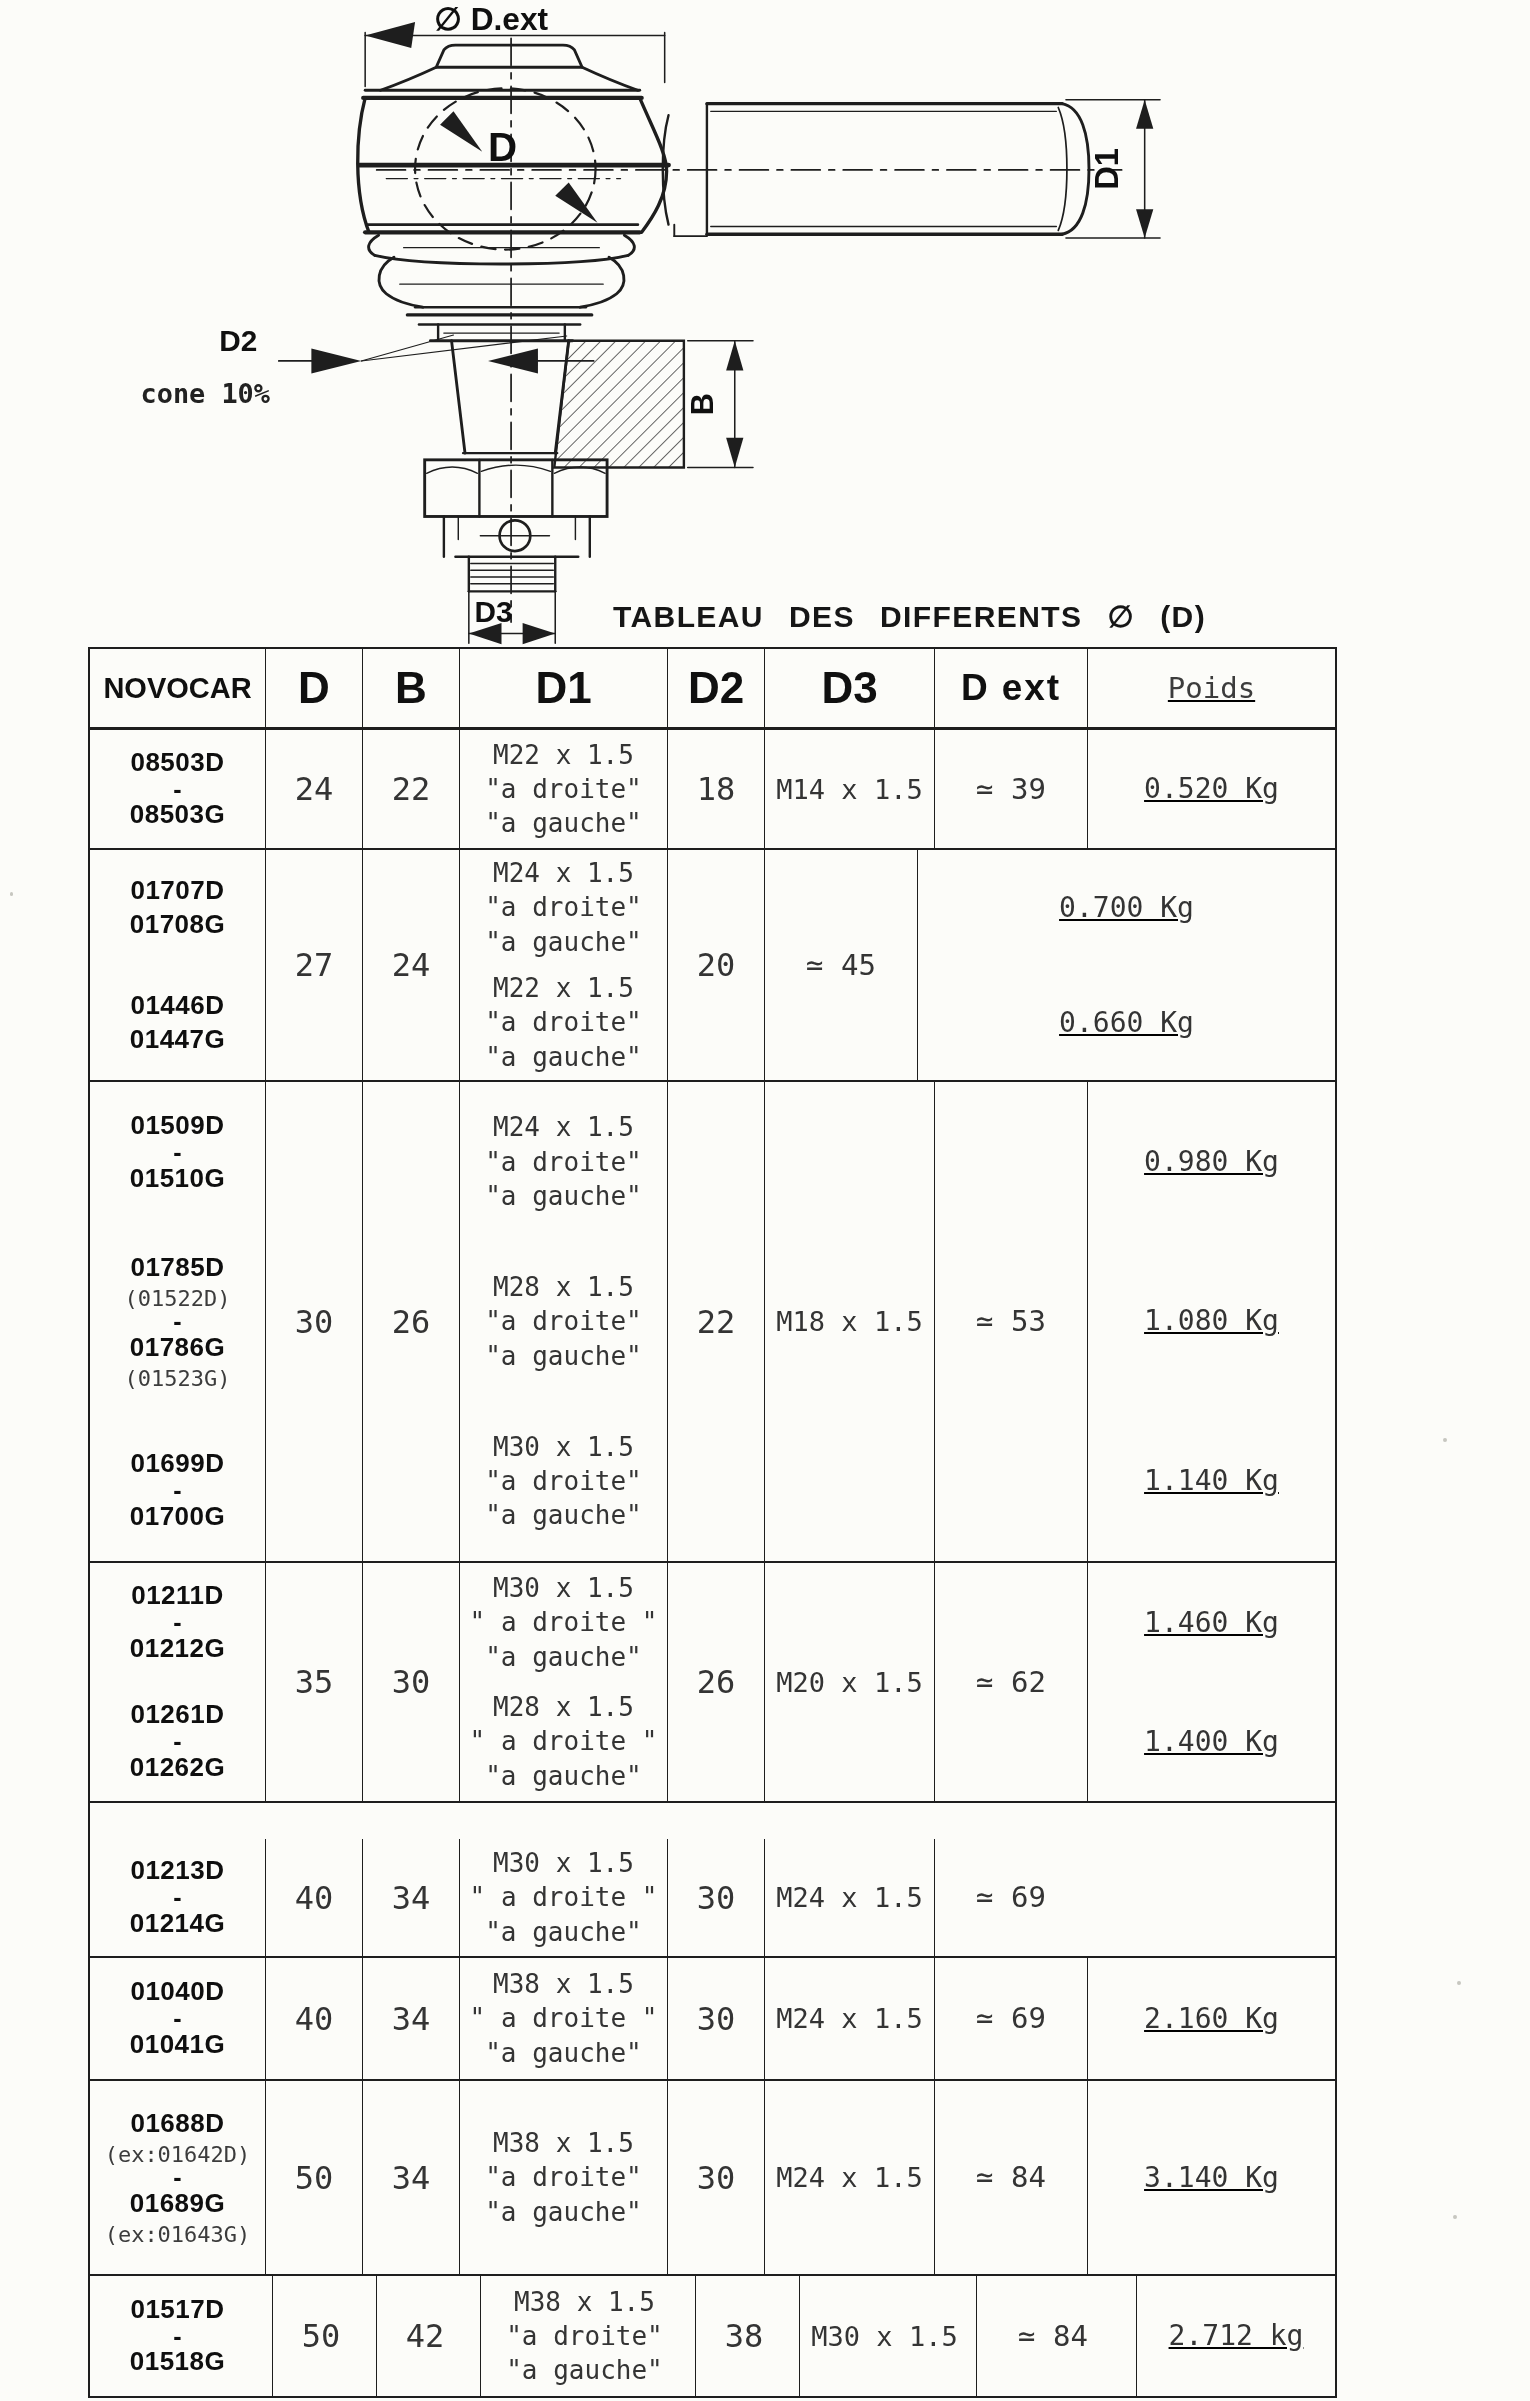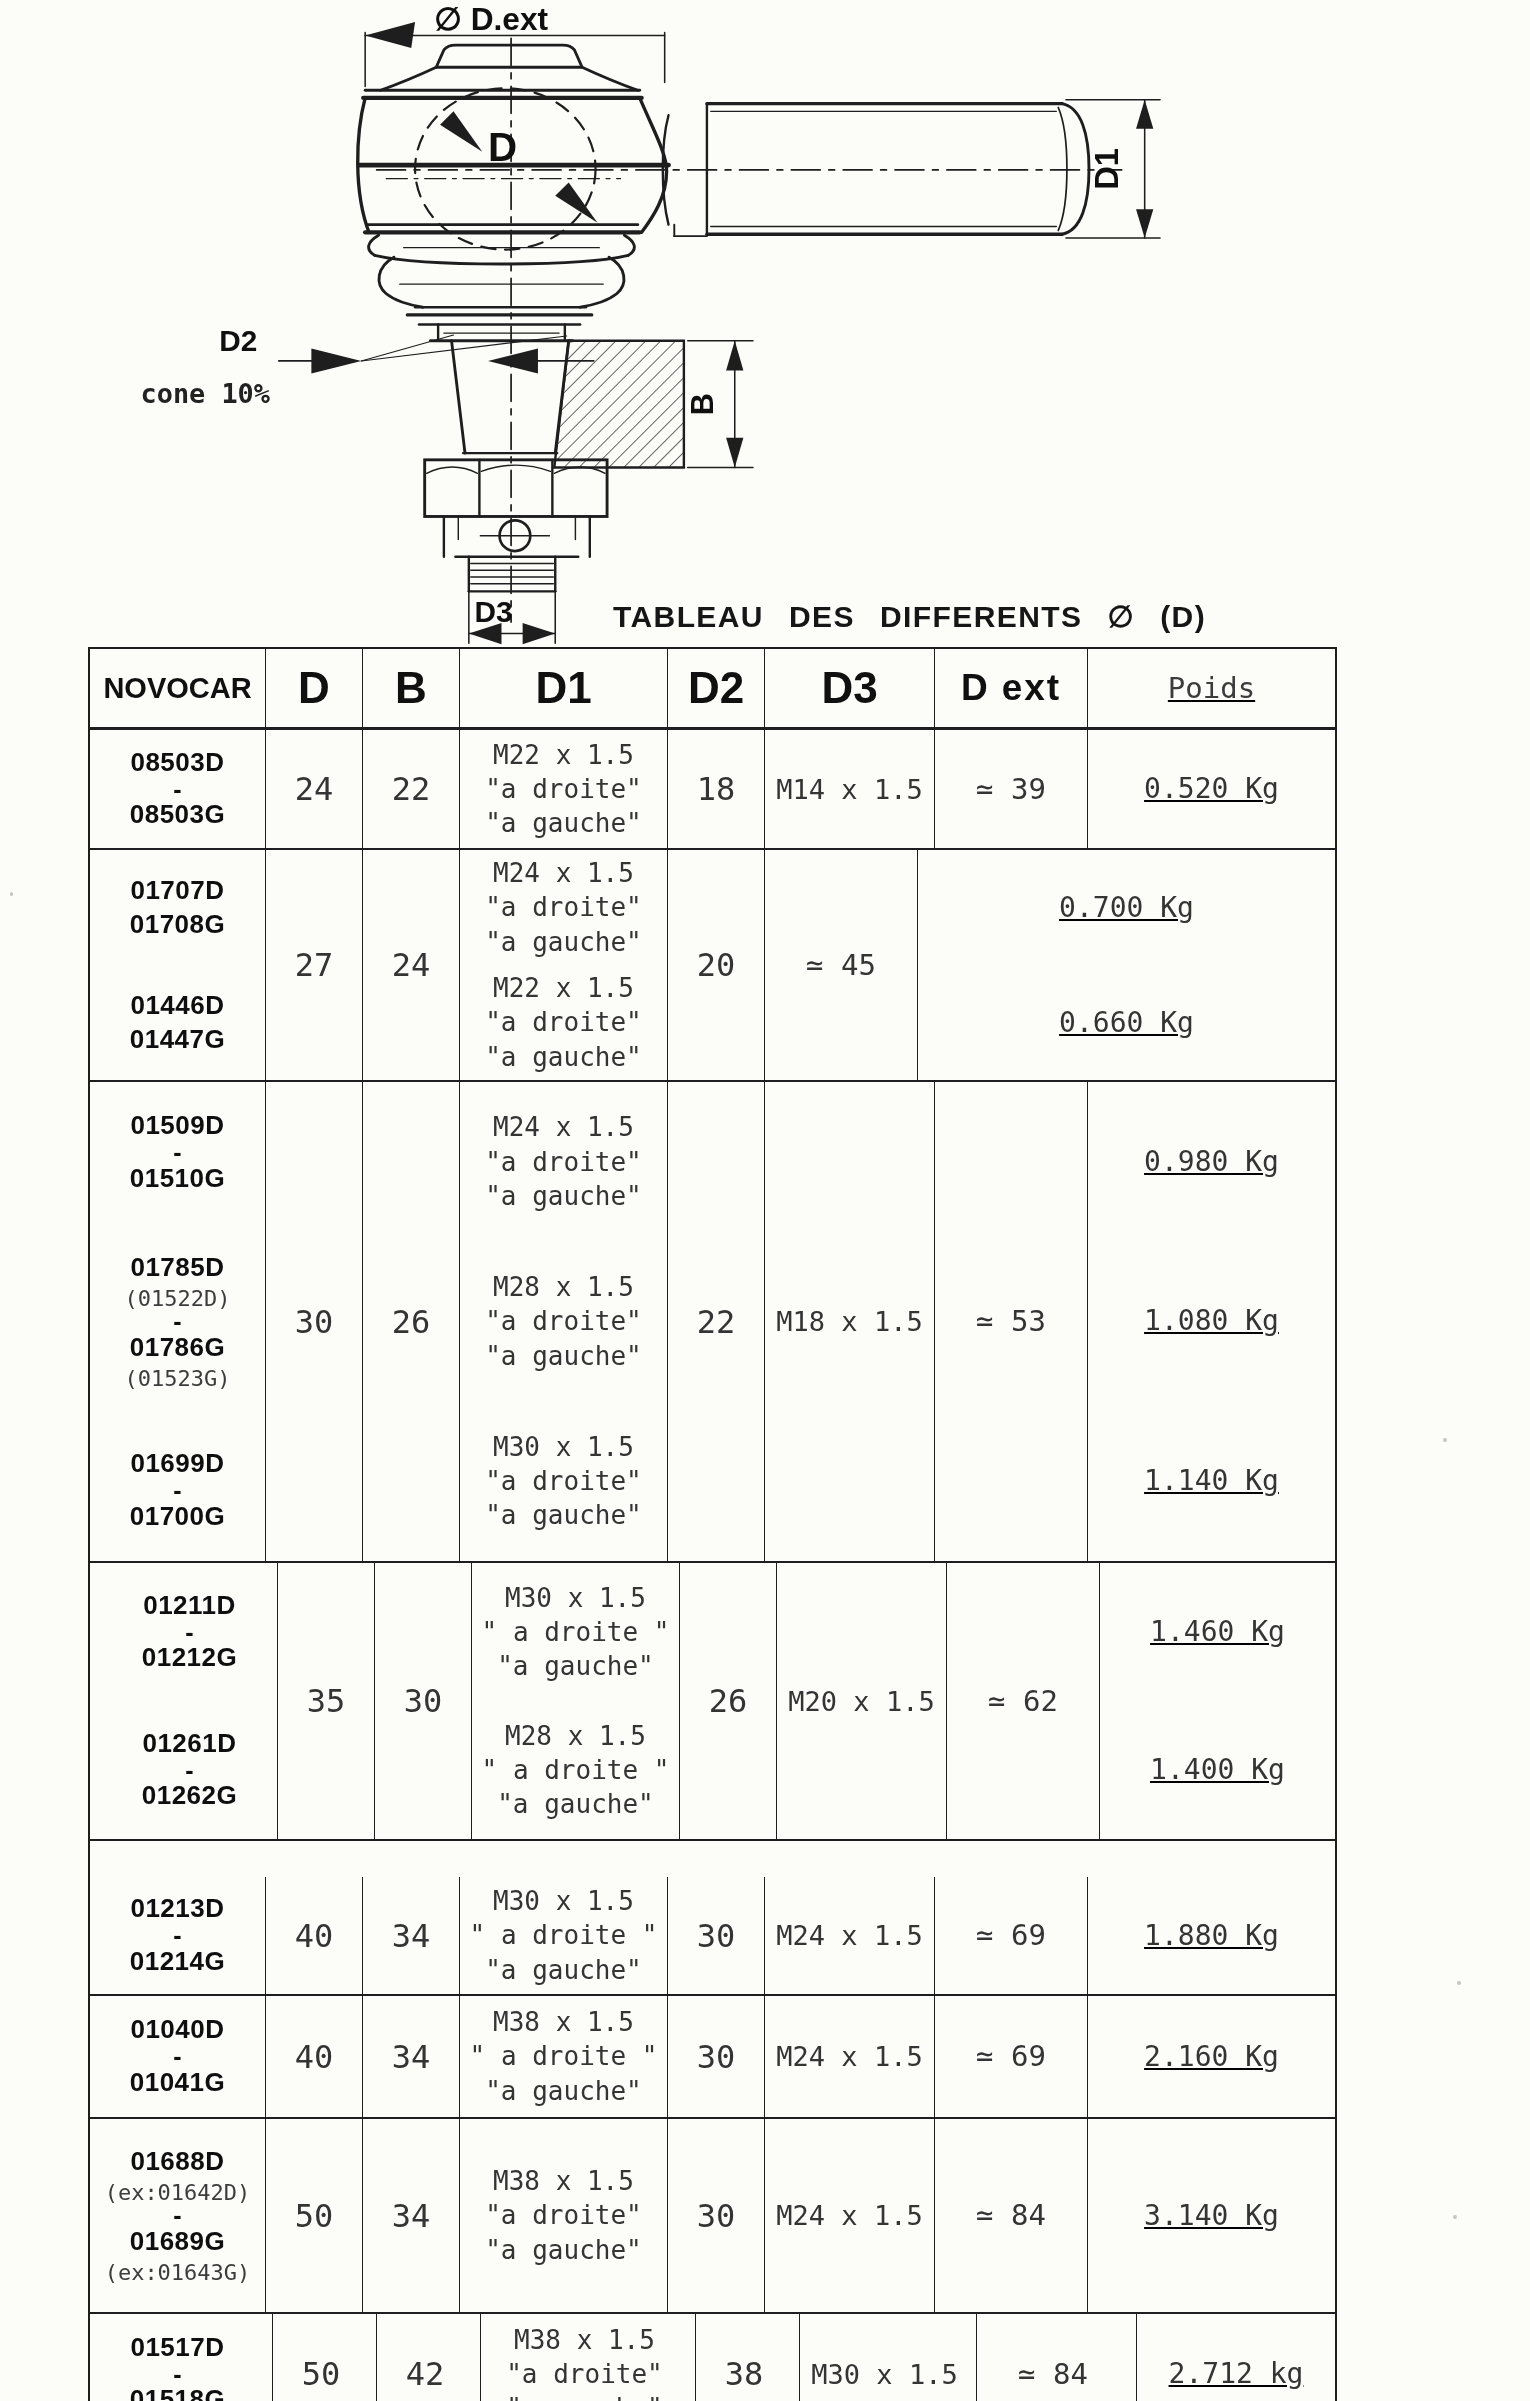--- a/index.html
+++ b/index.html
@@ -356,21 +356,21 @@
           </div>
           <div class="t-cell c-dext">
             <div class="dext-val">≃ 53</div>
           </div>
           <div class="t-cell c-poids spread">
             <div class="poids-val">0.980 Kg</div>
             <div class="poids-val">1.080 Kg</div>
             <div class="poids-val">1.140 Kg</div>
           </div>
         </div>
-        <div class="t-row" style="height: 278px; padding-left: 12px;">
+        <div class="t-row" style="height: 240px;">
           <div class="t-cell c-nov spread">
             <div class="nov-group">
               <div class="part-line">01211D</div>
               <div class="dash-line">-</div>
               <div class="part-line">01212G</div>
             </div>
             <div class="nov-group">
               <div class="part-line">01261D</div>
               <div class="dash-line">-</div>
               <div class="part-line">01262G</div>
@@ -430,23 +430,20 @@
             </div>
           </div>
           <div class="t-cell c-d2">
             <div class="val-num">30</div>
           </div>
           <div class="t-cell c-d3">
             <div class="d3-val">M24 x 1.5</div>
           </div>
           <div class="t-cell c-dext">
             <div class="dext-val">≃ 69</div>
-          </div>
-          <div class="t-cell c-poids">
-            <div class="poids-val">1.880 Kg</div>
           </div>
         </div>
         <div class="t-row" style="height: 123px;">
           <div class="t-cell c-nov">
             <div class="nov-group">
               <div class="part-line">01040D</div>
               <div class="dash-line">-</div>
               <div class="part-line">01041G</div>
             </div>
           </div>

